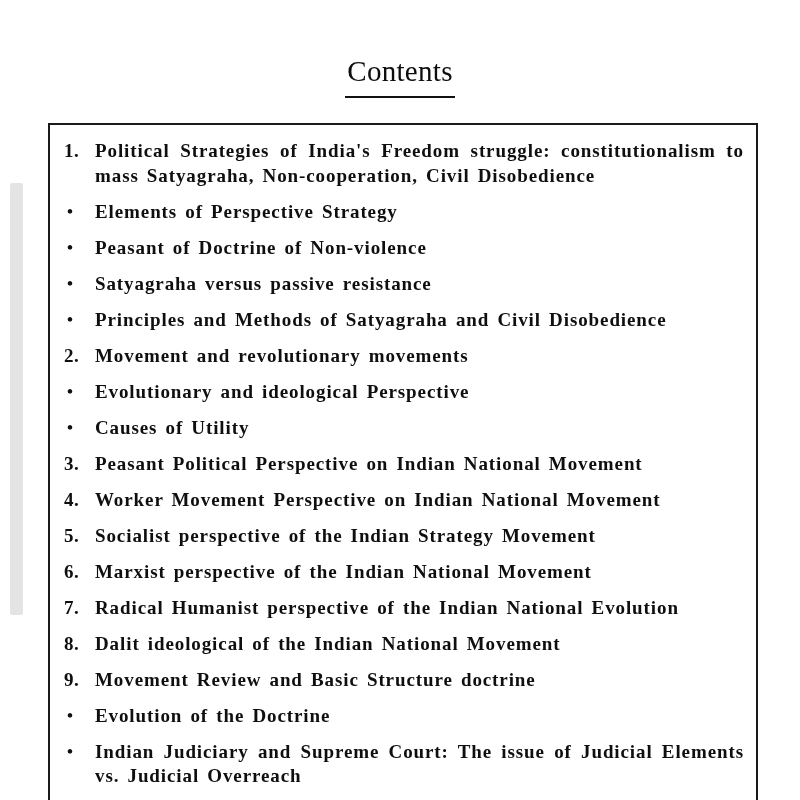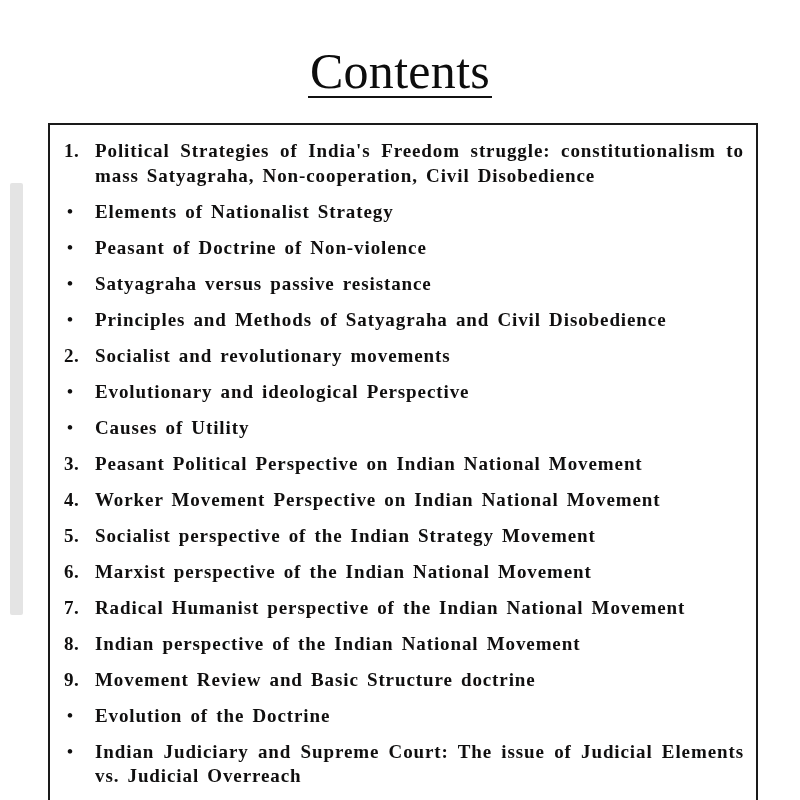--- a/index.html
+++ b/index.html
@@ -37,21 +37,21 @@
     border-radius: 2px;
   }
 
   
   .doc-title {
     position: absolute;
     top: 48px;
     left: 0;
     width: 800px;
     text-align: center;
-    font-size: 50px;
+    font-size: 29px;
     line-height: 46px;
     font-weight: 400;
     letter-spacing: 0.3px;
     color: #0d0d0d;
   }
   .doc-title .u {
     display: inline-block;
     border-bottom: 2.5px solid #111;
     padding: 0 2px 2px 2px;
   }
@@ -124,37 +124,37 @@
 </div>
 
 <div class="contents-frame">
   <ul class="toc-list">
       <li class="toc-item">
         <span class="toc-marker">1.</span>
         <span class="toc-text">Political Strategies of India's Freedom struggle: constitutionalism to mass Satyagraha, Non-cooperation, Civil Disobedience</span>
       </li>
       <li class="toc-item single">
         <span class="toc-marker bullet">•</span>
-        <span class="toc-text">Elements of Nationalist Strategy</span>
+        <span class="toc-text">Elements of Perspective Strategy</span>
       </li>
       <li class="toc-item single">
         <span class="toc-marker bullet">•</span>
         <span class="toc-text">Peasant of Doctrine of Non-violence</span>
       </li>
       <li class="toc-item single">
         <span class="toc-marker bullet">•</span>
         <span class="toc-text">Satyagraha versus passive resistance</span>
       </li>
       <li class="toc-item single">
         <span class="toc-marker bullet">•</span>
         <span class="toc-text">Principles and Methods of Satyagraha and Civil Disobedience</span>
       </li>
       <li class="toc-item single">
         <span class="toc-marker">2.</span>
-        <span class="toc-text">Socialist and revolutionary movements</span>
+        <span class="toc-text">Movement and revolutionary movements</span>
       </li>
       <li class="toc-item single">
         <span class="toc-marker bullet">•</span>
         <span class="toc-text">Evolutionary and ideological Perspective</span>
       </li>
       <li class="toc-item single">
         <span class="toc-marker bullet">•</span>
         <span class="toc-text">Causes of Utility</span>
       </li>
       <li class="toc-item single">
@@ -168,25 +168,25 @@
       <li class="toc-item single">
         <span class="toc-marker">5.</span>
         <span class="toc-text">Socialist perspective of the Indian Strategy Movement</span>
       </li>
       <li class="toc-item single">
         <span class="toc-marker">6.</span>
         <span class="toc-text">Marxist perspective of the Indian National Movement</span>
       </li>
       <li class="toc-item single">
         <span class="toc-marker">7.</span>
-        <span class="toc-text">Radical Humanist perspective of the Indian National Movement</span>
+        <span class="toc-text">Radical Humanist perspective of the Indian National Evolution</span>
       </li>
       <li class="toc-item single">
         <span class="toc-marker">8.</span>
-        <span class="toc-text">Indian perspective of the Indian National Movement</span>
+        <span class="toc-text">Dalit ideological of the Indian National Movement</span>
       </li>
       <li class="toc-item single">
         <span class="toc-marker">9.</span>
         <span class="toc-text">Movement Review and Basic Structure doctrine</span>
       </li>
       <li class="toc-item single">
         <span class="toc-marker bullet">•</span>
         <span class="toc-text">Evolution of the Doctrine</span>
       </li>
       <li class="toc-item">

